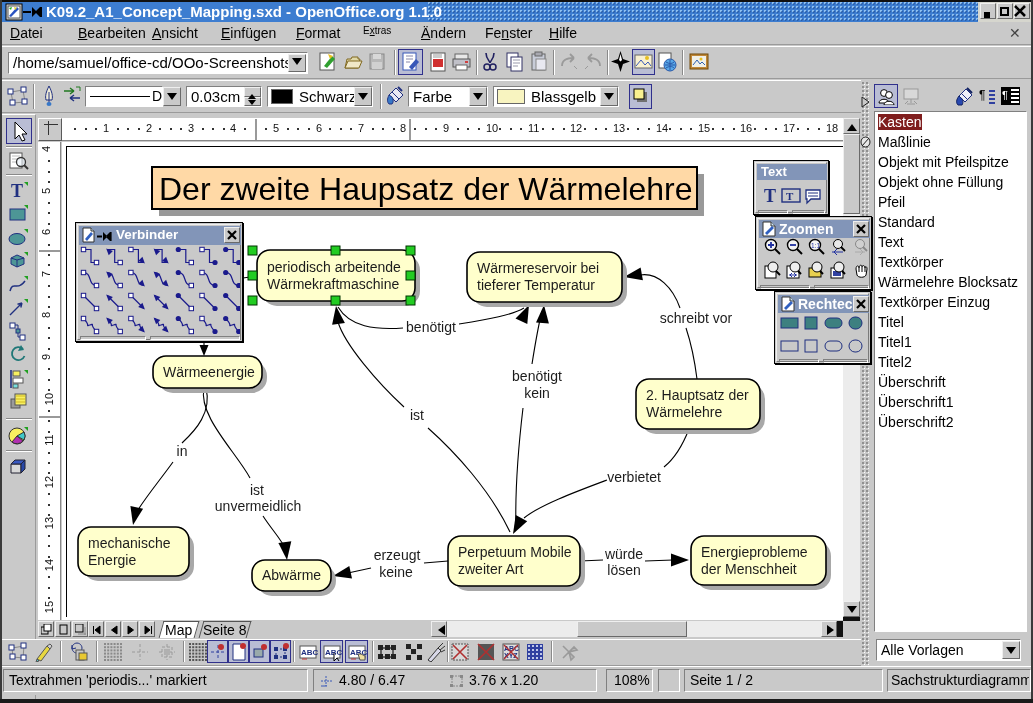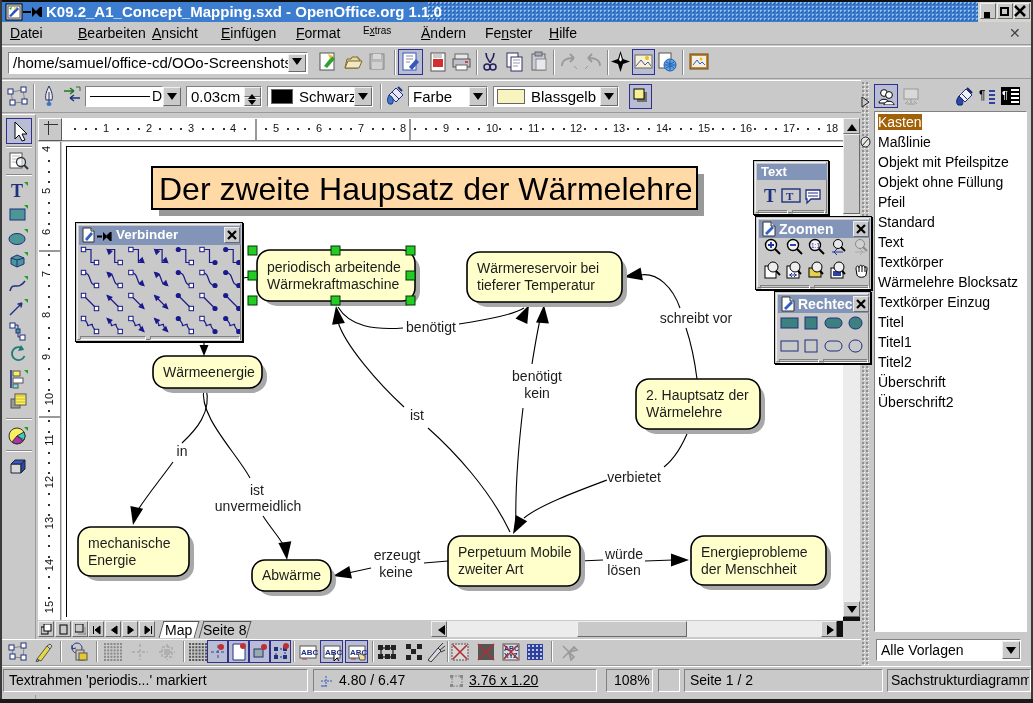--- a/index.html
+++ b/index.html
@@ -758,21 +758,21 @@
     <path d="M2 12 h6" stroke="#3858b8"></path>
   </svg>
 <div class="abs" style="left:339px;top:669px;height:23px;line-height:23px;font-size:14px;">4.80 / 6.47</div>
 <svg class="abs" style="left:449px;top:674px;" width="16" height="14" viewBox="0 0 16 14">
     <rect x="3" y="2" width="10" height="10" fill="none" stroke="#888" stroke-dasharray="2 1"></rect>
     <rect x="1" y="1" width="3" height="3" fill="#888"></rect>
     <rect x="11" y="1" width="3" height="3" fill="#888"></rect>
     <rect x="1" y="10" width="3" height="3" fill="#888"></rect>
     <rect x="11" y="10" width="3" height="3" fill="#888"></rect>
   </svg>
-<div class="abs" style="left:469px;top:669px;height:23px;line-height:23px;font-size:14px;text-decoration:underline;">3.76 x 1.20</div>
+<div class="abs" style="left:469px;top:669px;height:23px;line-height:23px;font-size:14px;">3.76 x 1.20</div>
 <div class="abs sunken" style="left:606px;top:669px;width:47px;height:23px;"></div>
 <div class="abs" style="left:614px;top:669px;height:23px;line-height:23px;font-size:14px;white-space:nowrap;overflow:hidden;width:37px;">108%</div>
 <div class="abs sunken" style="left:658px;top:669px;width:22px;height:23px;"></div>
 <div class="abs sunken" style="left:684px;top:669px;width:199px;height:23px;"></div>
 <div class="abs" style="left:690px;top:669px;height:23px;line-height:23px;font-size:14px;white-space:nowrap;overflow:hidden;width:191px;">Seite 1 / 2</div>
 <div class="abs sunken" style="left:887px;top:669px;width:144px;height:23px;"></div>
 <div class="abs" style="left:891px;top:669px;height:23px;line-height:23px;font-size:14px;white-space:nowrap;overflow:hidden;width:138px;">Sachstrukturdiagramm</div>
 <div class="abs" style="left:861px;top:80px;width:170px;height:586px;background:#c9c9c9;"></div>
 <div class="abs" style="left:862px;top:82px;width:7px;height:583px;
 background-image:radial-gradient(circle at 1px 1px,#909090 0 0.8px,rgba(0,0,0,0) 1px),radial-gradient(circle at 2.5px 2.5px,#ffffff 0 0.8px,rgba(0,0,0,0) 1px);
@@ -804,34 +804,35 @@
 <svg class="abs" style="left:979px;top:87px;" width="17" height="18" viewBox="0 0 17 18">
     <text x="0" y="12" font-size="12" fill="#000">¶</text>
     <path d="M10 4 h6 M10 8 h6 M10 12 h6 M10 16 h6" stroke="#3040a0" stroke-width="2"></path>
   </svg>
 <svg class="abs" style="left:1001px;top:87px;" width="19" height="18" viewBox="0 0 19 18">
     <rect x="0" y="0" width="19" height="18" fill="#000"></rect>
     <text x="1" y="12" font-size="11" fill="#fff">¶</text>
     <path d="M10 3 h8 M10 7 h8 M10 11 h8 M10 15 h8" stroke="#fff" stroke-width="2"></path>
   </svg>
 <div class="abs sunken" style="left:874px;top:111px;width:153px;height:521px;background:#fff;overflow:hidden;">
-<div class="item"><span style="background:#a16207;color:#fff;">Kasten</span></div>
+<div class="item"><span style="background:#7f1d1d;color:#fff;">Kasten</span></div>
 <div class="item">Maßlinie</div>
 <div class="item">Objekt mit Pfeilspitze</div>
 <div class="item">Objekt ohne Füllung</div>
 <div class="item">Pfeil</div>
 <div class="item">Standard</div>
 <div class="item">Text</div>
 <div class="item">Textkörper</div>
 <div class="item">Wärmelehre Blocksatz</div>
 <div class="item">Textkörper Einzug</div>
 <div class="item">Titel</div>
 <div class="item">Titel1</div>
 <div class="item">Titel2</div>
 <div class="item">Überschrift</div>
+<div class="item">Überschrift1</div>
 <div class="item">Überschrift2</div>
 </div>
 <div class="abs sunken" style="left:876px;top:639px;width:145px;height:22px;background:#fff;"></div>
 <div class="abs" style="left:881px;top:639px;height:22px;line-height:22px;font-size:14px;">Alle Vorlagen</div>
 <div class="abs btn" style="left:1002px;top:641px;width:18px;height:18px;"></div>
 <div class="abs" style="left:1006px;top:647px;width:0;height:0;border:5px solid transparent;border-top:7px solid #000;"></div>
 <div class="fw" style="left:75px;top:222px;width:168px;height:120px;">
 <div class="inner"></div>
 <div class="abs ttl" style="left:3px;top:3px;width:162px;height:19px;"></div>
 <svg class="abs" style="left:5px;top:4px" width="15" height="16" viewBox="0 0 15 16">

